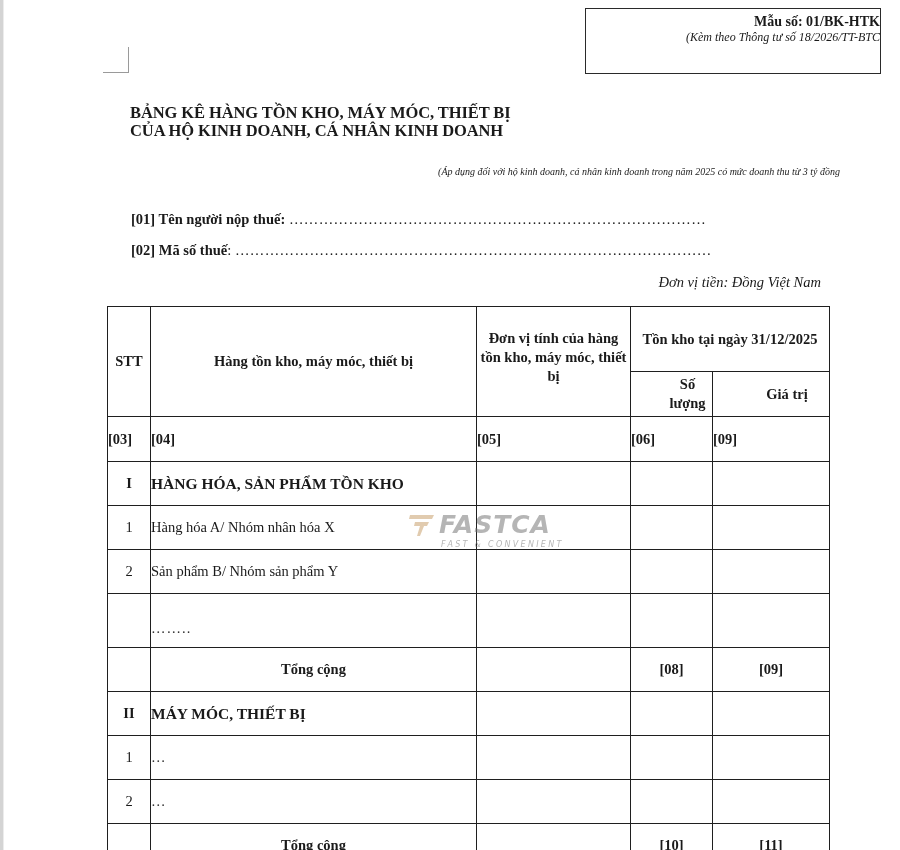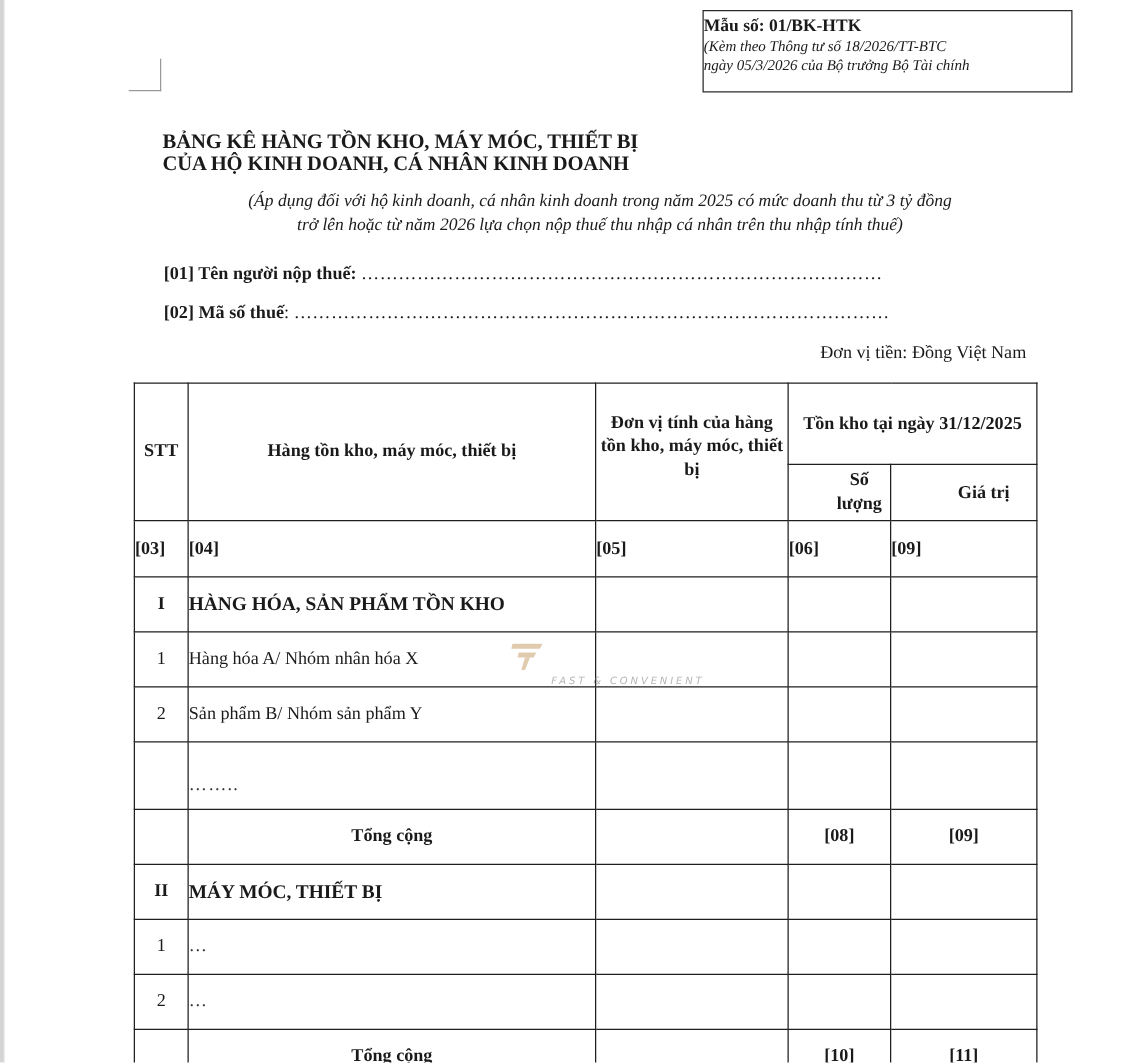--- a/index.html
+++ b/index.html
@@ -11,46 +11,46 @@
   }
   .page-edge {
     position: absolute; left: 0; top: 0; width: 3px; height: 850px;
     background: #d4d4d4; border-right: 1px solid #ececec;
   }
   .corner-mark {
     position: absolute; left: 103px; top: 47px; width: 25px; height: 25px;
     border-right: 1px solid #9a9a9a; border-bottom: 1px solid #9a9a9a;
   }
   .form-box {
-    position: absolute; left: 562px; top: 8px; width: 296px; height: 66px;
+    position: absolute; left: 585px; top: 8px; width: 296px; height: 66px;
     border: 1.5px solid #2a2a2a; box-sizing: border-box;
-    text-align: left; padding-top: 5px;
+    text-align: right; padding-top: 5px;
   }
   .form-box .code { font-weight: bold; font-size: 14px; line-height: 16px; }
   .form-box .ref { font-style: italic; font-size: 12px; line-height: 15px; }
 
   .title {
     position: absolute; left: 130px; top: 104px; width: 700px;
     font-weight: bold; font-size: 16.5px; line-height: 18px;
     letter-spacing: -0.1px;
   }
   .subtitle {
-    position: absolute; left: 120px; top: 152px; width: 720px;
-    text-align: center; font-style: italic; font-size: 14px; line-height: 19px;
+    position: absolute; left: 120px; top: 162px; width: 720px;
+    text-align: right; font-style: italic; font-size: 10px; line-height: 19px;
   }
   .field-line {
     position: absolute; left: 131px; font-size: 14.5px; white-space: nowrap;
   }
   .field-line .lbl { font-weight: bold; }
   .field-line .dots { letter-spacing: 0.4px; }
   .field-1 { top: 211px; }
   .field-2 { top: 242px; }
   .currency-unit {
     position: absolute; right: 79px; top: 274px;
-    font-size: 14.5px; margin-left: 40px;
+    font-style: italic; font-size: 14.5px; margin-left: 40px;
   }
 
   table.inv {
     position: absolute; left: 107px; top: 306px;
     border-collapse: collapse; table-layout: fixed; width: 722px;
     font-size: 14.5px;
   }
   table.inv td, table.inv th {
     border: 1.5px solid #1f1f1f; padding: 0; vertical-align: middle;
   }
@@ -95,31 +95,29 @@
 </style>
 </head>
 <body>
 
 <div class="page-edge"></div>
 <div class="corner-mark"></div>
 
 <div class="form-box">
   <div class="code">Mẫu số: 01/BK-HTK</div>
   <div class="ref">(Kèm theo Thông tư số 18/2026/TT-BTC</div>
-  <div class="ref">ngày 05/3/2026 của Bộ trưởng Bộ Tài chính</div>
 </div>
 
 <div class="title">
   <div>BẢNG KÊ HÀNG TỒN KHO, MÁY MÓC, THIẾT BỊ</div>
   <div>CỦA HỘ KINH DOANH, CÁ NHÂN KINH DOANH</div>
 </div>
 
 <div class="subtitle">
   <div>(Áp dụng đối với hộ kinh doanh, cá nhân kinh doanh trong năm 2025 có mức doanh thu từ 3 tỷ đồng</div>
-  <div>trở lên hoặc từ năm 2026 lựa chọn nộp thuế thu nhập cá nhân trên thu nhập tính thuế)</div>
 </div>
 
 <div class="field-line field-1">
   <span class="lbl">[01] Tên người nộp thuế:</span>
   <span class="dots">…………………………………………………………………………</span>
 </div>
 
 <div class="field-line field-2">
   <span class="lbl">[02] Mã số thuế</span><span>:</span>
   <span class="dots">……………………………………………………………………………………</span>
@@ -222,14 +220,15 @@
     </tr>
   </tbody>
 </table>
 
 <div class="watermark">
   <svg class="wm-mark" viewBox="0 0 28 24">
     <polygon points="3,2 27,2 25,6 2,6" fill="rgba(200,160,110,0.55)"></polygon>
     <polygon points="8,9 22,9 20,13 7,13" fill="rgba(200,160,110,0.55)"></polygon>
     <polygon points="13,13 17,13 13,23 10,23" fill="rgba(200,160,110,0.55)"></polygon>
   </svg>
+  <div class="wm-logo">FASTCA</div>
   <div class="wm-tagline">FAST &amp; CONVENIENT</div>
 </div>
 
 </body></html>

